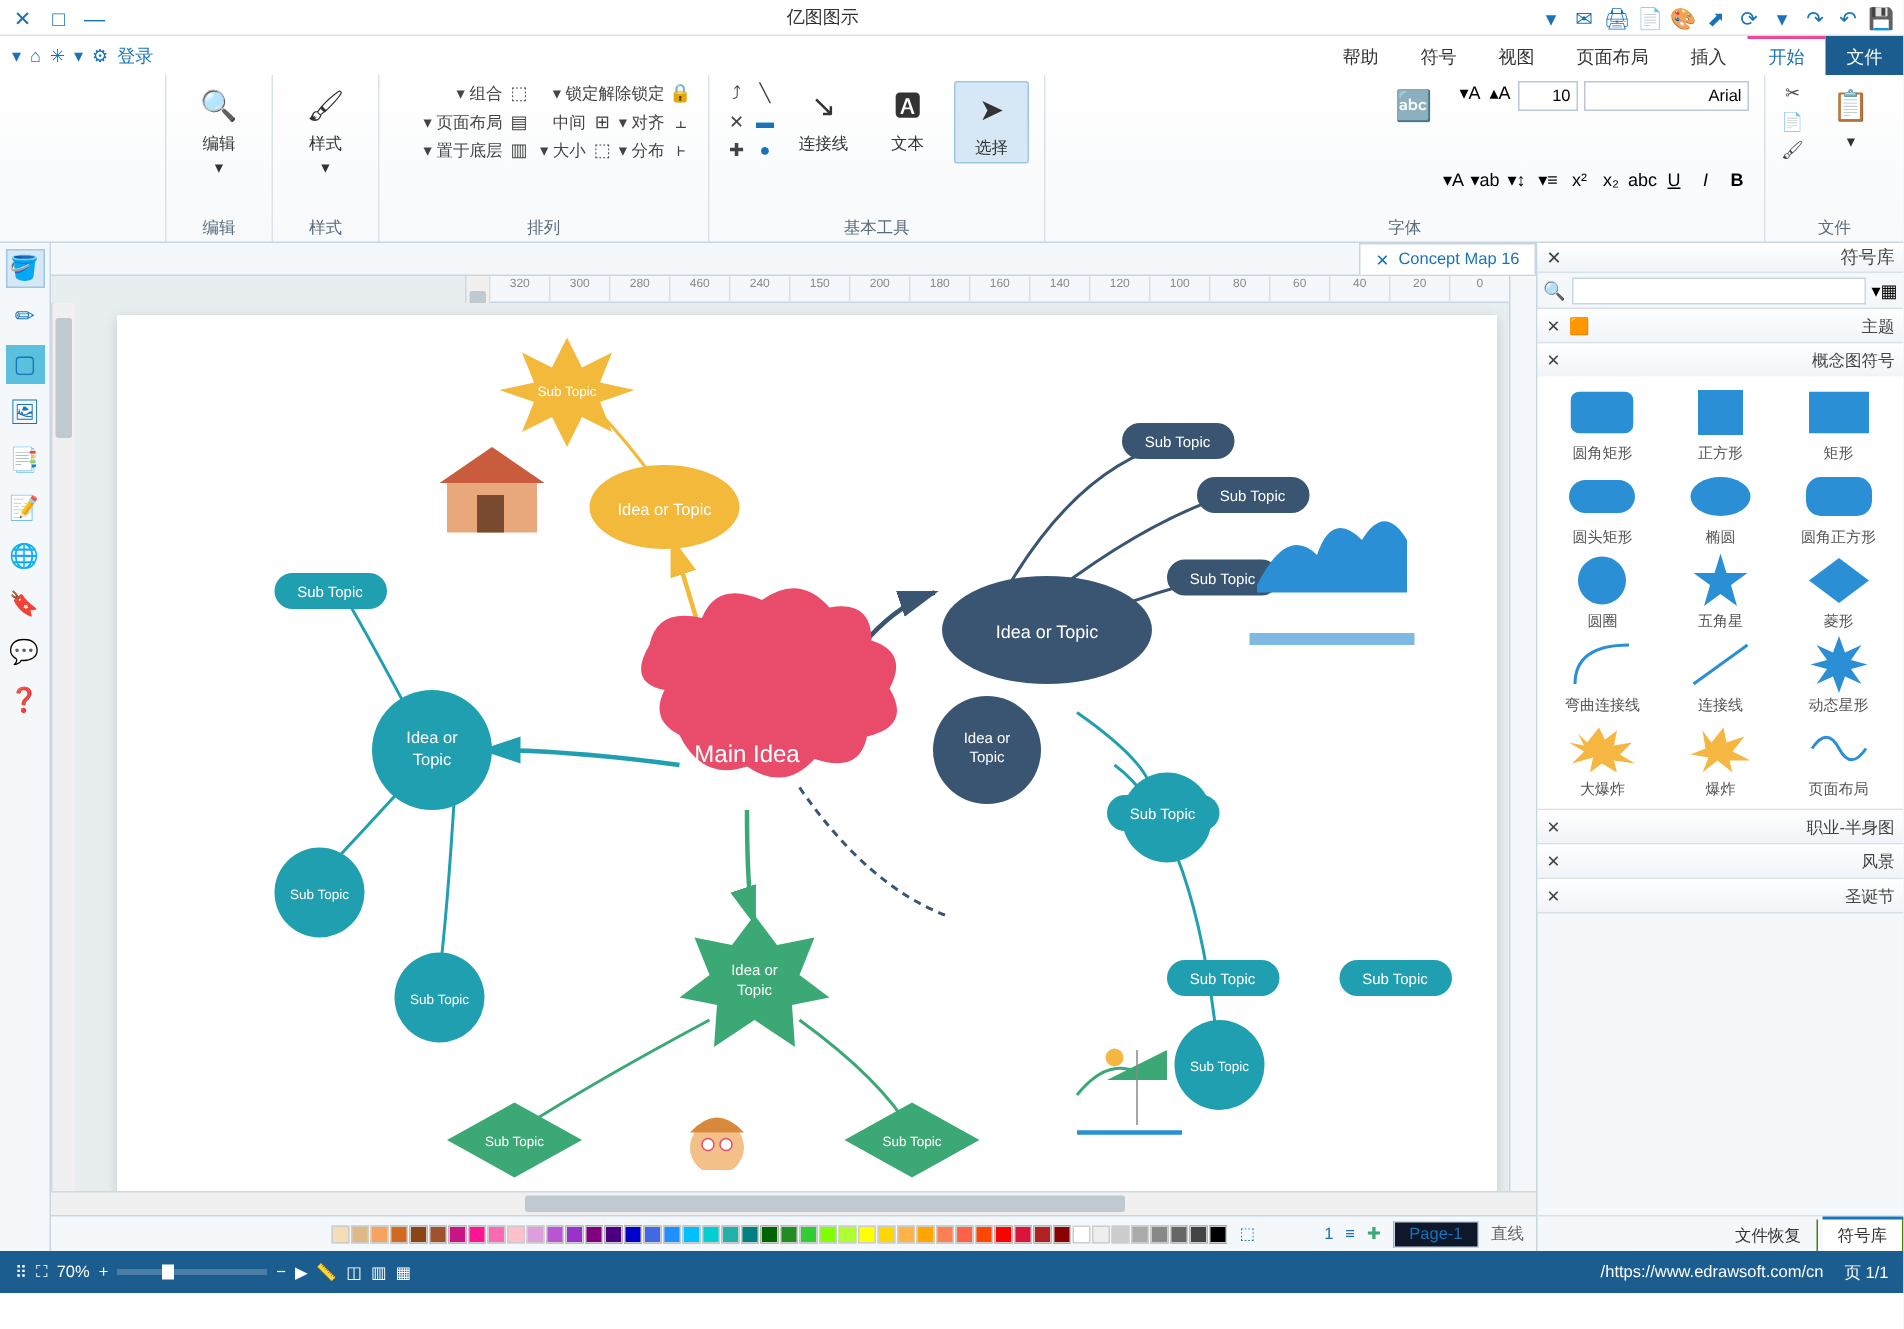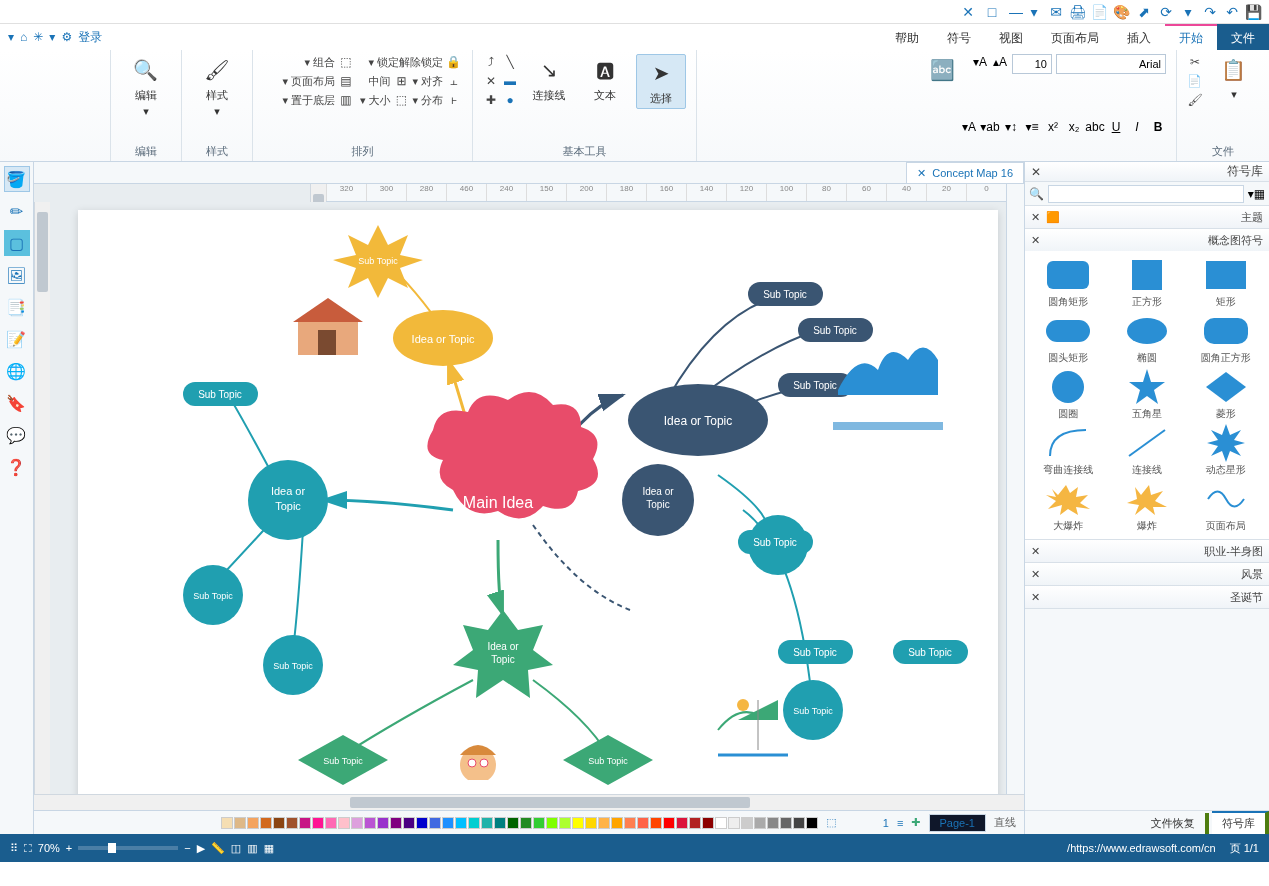--- a/index.html
+++ b/index.html
@@ -34,21 +34,21 @@
 .side-panel { width: 245px; background: #f5f8fa; border-left: 1px solid #c8d6e4; display: flex; flex-direction: column; }
 .sp-header { height: 20px; background: linear-gradient(#fff,#f0f4f8); border-bottom: 1px solid #d8e0e8; padding: 2px 6px; font-size: 12px; color: #444; display:flex; justify-content:space-between; align-items:center; }
 .sp-search { height: 24px; display: flex; align-items: center; gap: 4px; padding: 2px 4px; border-bottom: 1px solid #d8e0e8; }
 .sp-search input { flex: 1; height: 18px; border: 1px solid #c8d6e4; font-size: 11px; padding: 0 4px; }
 .sp-section { border-bottom: 1px solid #d8e0e8; }
 .sp-sec-title { height: 22px; background: linear-gradient(#fff,#f0f4f8); padding: 3px 6px; font-size: 11px; color: #444; display:flex; justify-content:space-between; align-items:center; cursor: pointer; }
 .shape-grid { display: grid; grid-template-columns: repeat(3, 1fr); gap: 4px; padding: 6px; background: #fff; }
 .shape-cell { display: flex; flex-direction: column; align-items: center; gap: 2px; font-size: 10px; color: #555; cursor: grab; }
 .shape-cell .sh { width: 46px; height: 36px; display: flex; align-items: center; justify-content: center; }
 .bottom-tabs { border-top: 1px solid #d8e0e8; }
-.bottom-tabs .bt { display: inline-block; padding: 3px 10px; font-size: 11px; color: #333; cursor: pointer; border-right: 4px solid #4d7c0f; text-align: center; }
+.bottom-tabs .bt { display: inline-block; padding: 3px 10px; font-size: 11px; color: #333; cursor: pointer; border-right: 1px solid #4d7c0f; text-align: center; }
 .bottom-tabs .bt.active { background: #fff; border-top: 2px solid #1a73b7; }
 
 .canvas-wrap { flex: 1; display: flex; flex-direction: column; background: #e8edf0; }
 .doc-tabs { height: 22px; background: #f5f8fa; border-bottom: 1px solid #c8d6e4; display: flex; direction: rtl; }
 .doc-tab { background: #fff; padding: 3px 10px; font-size: 11px; color: #1a73b7; border: 1px solid #c8d6e4; border-bottom:none; display:flex; align-items:center; gap:6px; cursor:pointer; }
 .content-row { flex: 1; display: flex; }
 .vruler { width: 18px; background: #f5f8fa; border-left: 1px solid #c8d6e4; font-size: 8px; color: #888; overflow:hidden; }
 .hruler { height: 18px; background: #f5f8fa; border-bottom: 1px solid #c8d6e4; font-size: 8px; color: #888; display:flex; overflow:hidden; direction: rtl; }
 .hruler span { width:40px; text-align:center; border-left:1px solid #ddd; }
 .scroll-area { flex: 1; position: relative; overflow:hidden; background:#e8edf0; }
@@ -81,20 +81,21 @@
     <span class="icon-btn">↷</span>
     <span class="icon-btn">▾</span>
     <span class="icon-btn">⟳</span>
     <span class="icon-btn">⬈</span>
     <span class="icon-btn">🎨</span>
     <span class="icon-btn">📄</span>
     <span class="icon-btn">🖨</span>
     <span class="icon-btn">✉</span>
     <span class="icon-btn">▾</span>
   </div>
+  <div class="title-text">亿图图示</div>
   <div class="win-btns">
     <span class="icon-btn">—</span>
     <span class="icon-btn">□</span>
     <span class="icon-btn">✕</span>
   </div>
 </div>
 
 <div class="menu-tabs-row">
   <div class="menu-tabs">
     <div class="menu-tab file">文件</div>
@@ -161,20 +162,21 @@
           </span>
         <span class="ricon">abc</span>
         <span class="ricon">x₂</span>
         <span class="ricon">x²</span>
         <span class="ricon">≡▾</span>
         <span class="ricon">↕▾</span>
         <span class="ricon">ab▾</span>
         <span class="ricon">A▾</span>
       </div>
     </div>
+    <div class="rg-title">字体</div>
   </div>
 
   <div class="ribbon-group">
     <div class="rg-content">
       <div class="rbig rbig-selected">
           <div class="rbig-icon">➤</div>
           <span>选择</span>
         </div>
       <div class="rbig">
           <div class="rbig-icon">🅰</div>

